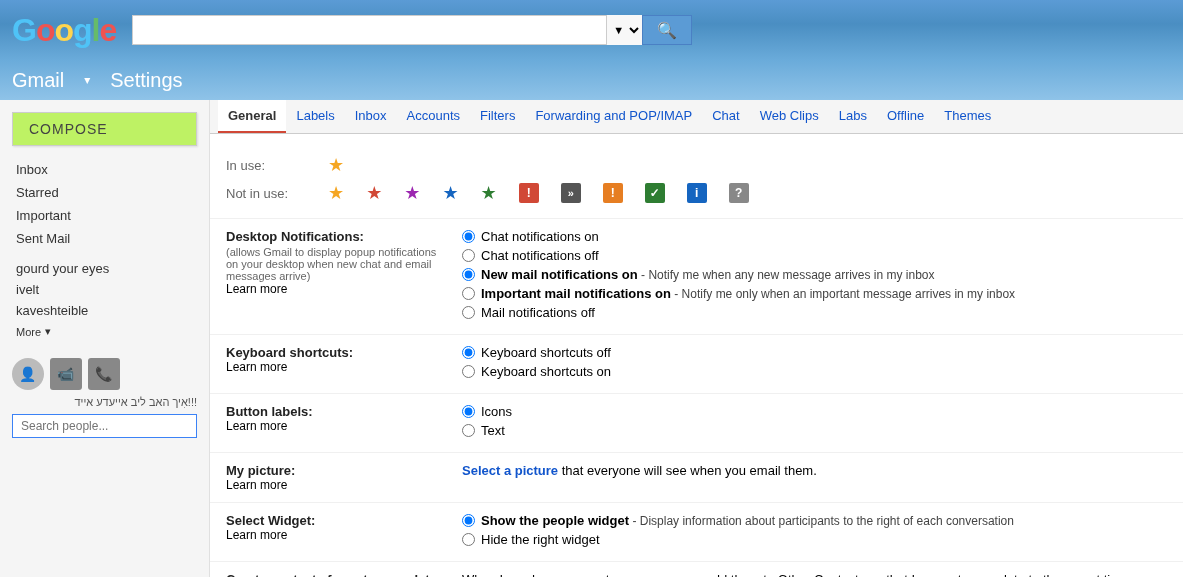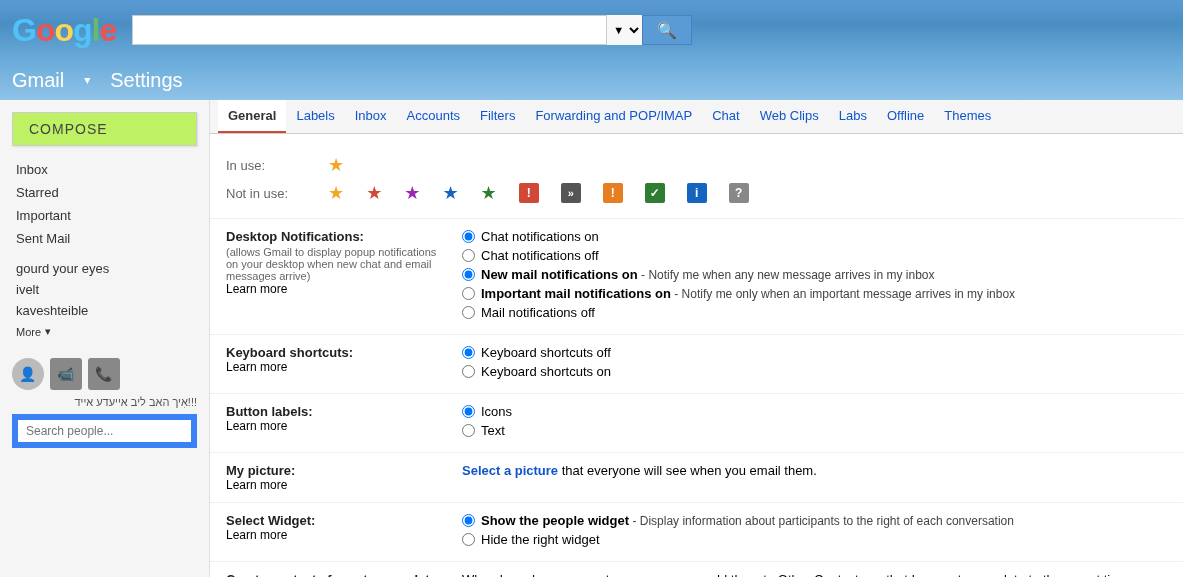--- a/index.html
+++ b/index.html
@@ -185,21 +185,21 @@
       cursor: pointer;
     }
     .hebrew-text {
       font-size: 11px;
       color: #555;
       direction: rtl;
     }
     .search-people input {
       width: 100%;
       padding: 4px 8px;
-      border: 6px solid #3b82f6;
+      border: 1px solid #3b82f6;
       font-size: 12px;
       color: #999;
     }
 
     
     .content {
       flex: 1;
       overflow-y: auto;
       background: #fff;
     }

